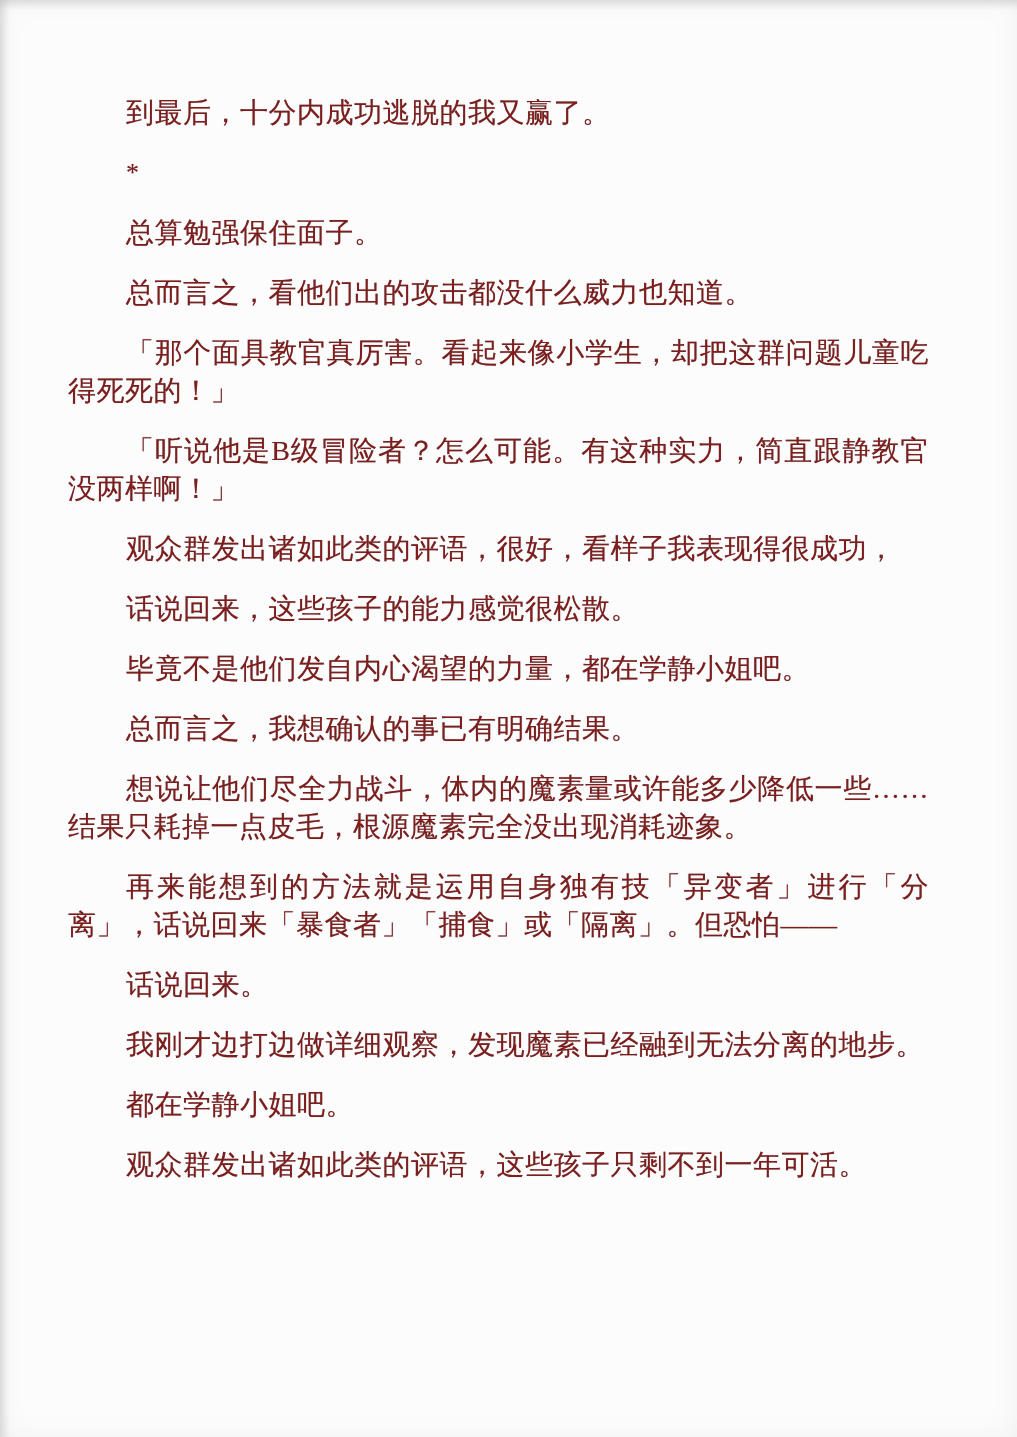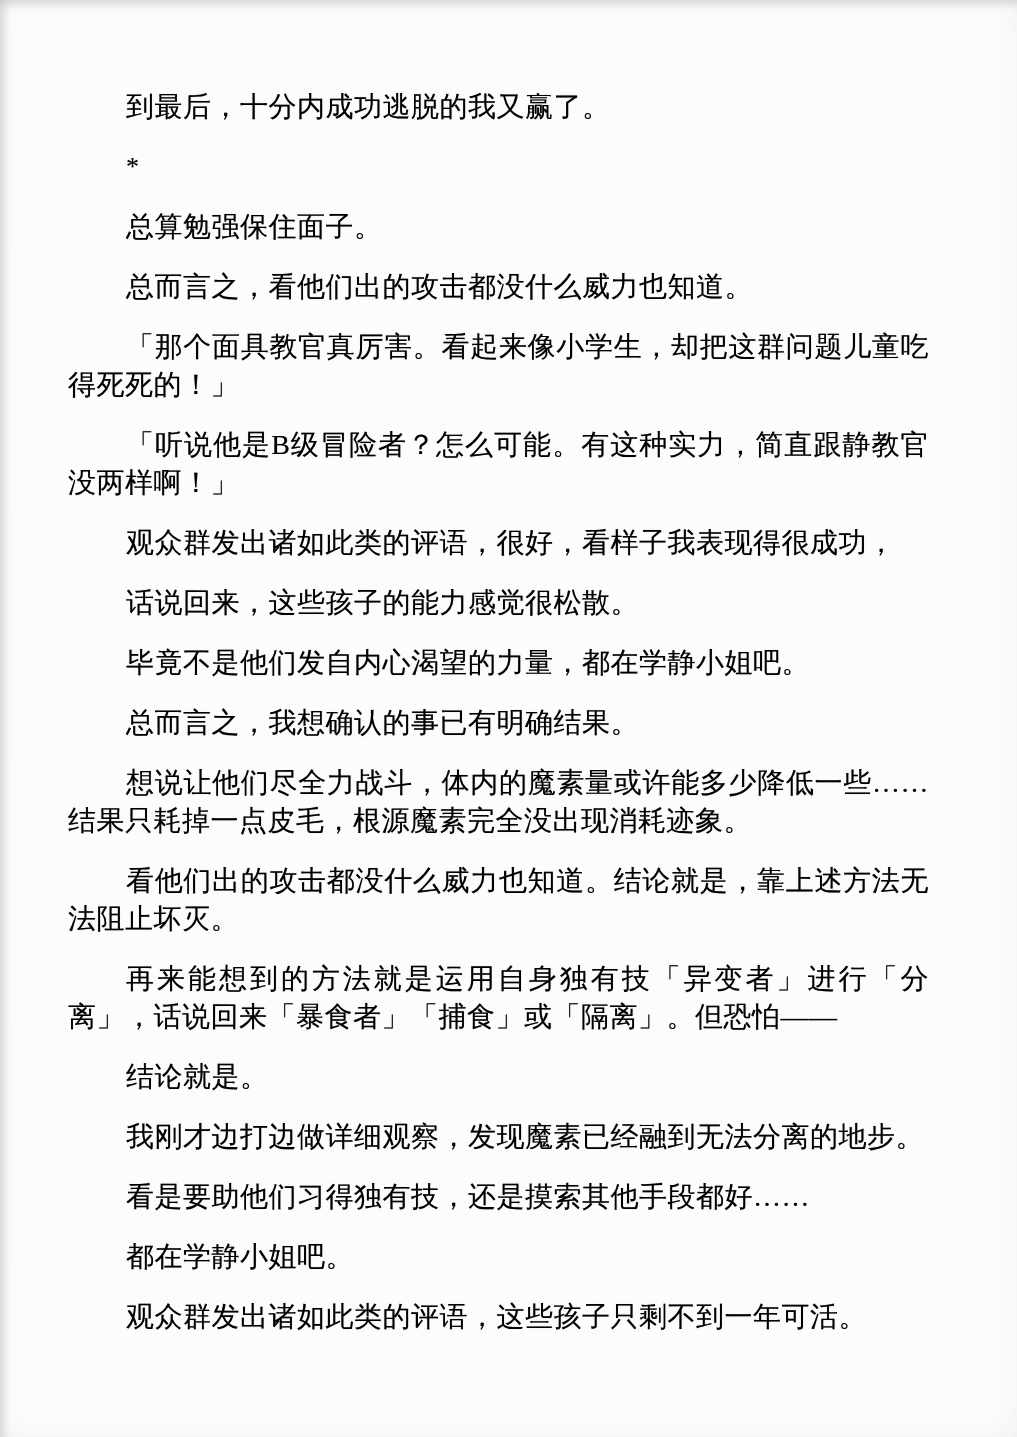--- a/index.html
+++ b/index.html
@@ -32,25 +32,25 @@
   }
   .page::after {
     content: "";
     position: absolute;
     left: 0; top: 0; bottom: 0;
     width: 10px;
     background: linear-gradient(to right, rgba(0,0,0,0.07), rgba(0,0,0,0));
     pointer-events: none;
   }
   .para {
-    margin: 8px 0 22px 0;
+    margin: 14px 0 22px 0;
     font-size: 28px;
     line-height: 38px;
     letter-spacing: 0.5px;
-    color: #000000;
+    color: #7f1d1d;
     text-align: justify;
     text-indent: 58px;
     text-shadow: 0 0 0.7px rgba(0,0,0,0.45);
     font-family: Liberation Serif, serif;
   }
   .para.separator {
     font-size: 26px;
   }
 </style>
 </head>
@@ -61,20 +61,18 @@
   <p class="para separator">*</p>
   <p class="para">总算勉强保住面子。</p>
   <p class="para">总而言之，看他们出的攻击都没什么威力也知道。</p>
   <p class="para">「那个面具教官真厉害。看起来像小学生，却把这群问题儿童吃得死死的！」</p>
   <p class="para">「听说他是B级冒险者？怎么可能。有这种实力，简直跟静教官没两样啊！」</p>
   <p class="para">观众群发出诸如此类的评语，很好，看样子我表现得很成功，</p>
   <p class="para">话说回来，这些孩子的能力感觉很松散。</p>
   <p class="para">毕竟不是他们发自内心渴望的力量，都在学静小姐吧。</p>
   <p class="para">总而言之，我想确认的事已有明确结果。</p>
   <p class="para">想说让他们尽全力战斗，体内的魔素量或许能多少降低一些……结果只耗掉一点皮毛，根源魔素完全没出现消耗迹象。</p>
-  <p class="para">看他们出的攻击都没什么威力也知道。结论就是，靠上述方法无法阻止坏灭。</p>
   <p class="para">再来能想到的方法就是运用自身独有技「异变者」进行「分离」，话说回来「暴食者」「捕食」或「隔离」。但恐怕——</p>
-  <p class="para">结论就是。</p>
+  <p class="para">话说回来。</p>
   <p class="para">我刚才边打边做详细观察，发现魔素已经融到无法分离的地步。</p>
-  <p class="para">看是要助他们习得独有技，还是摸索其他手段都好……</p>
   <p class="para">都在学静小姐吧。</p>
   <p class="para">观众群发出诸如此类的评语，这些孩子只剩不到一年可活。</p>
 </div>
 
 </body></html>

